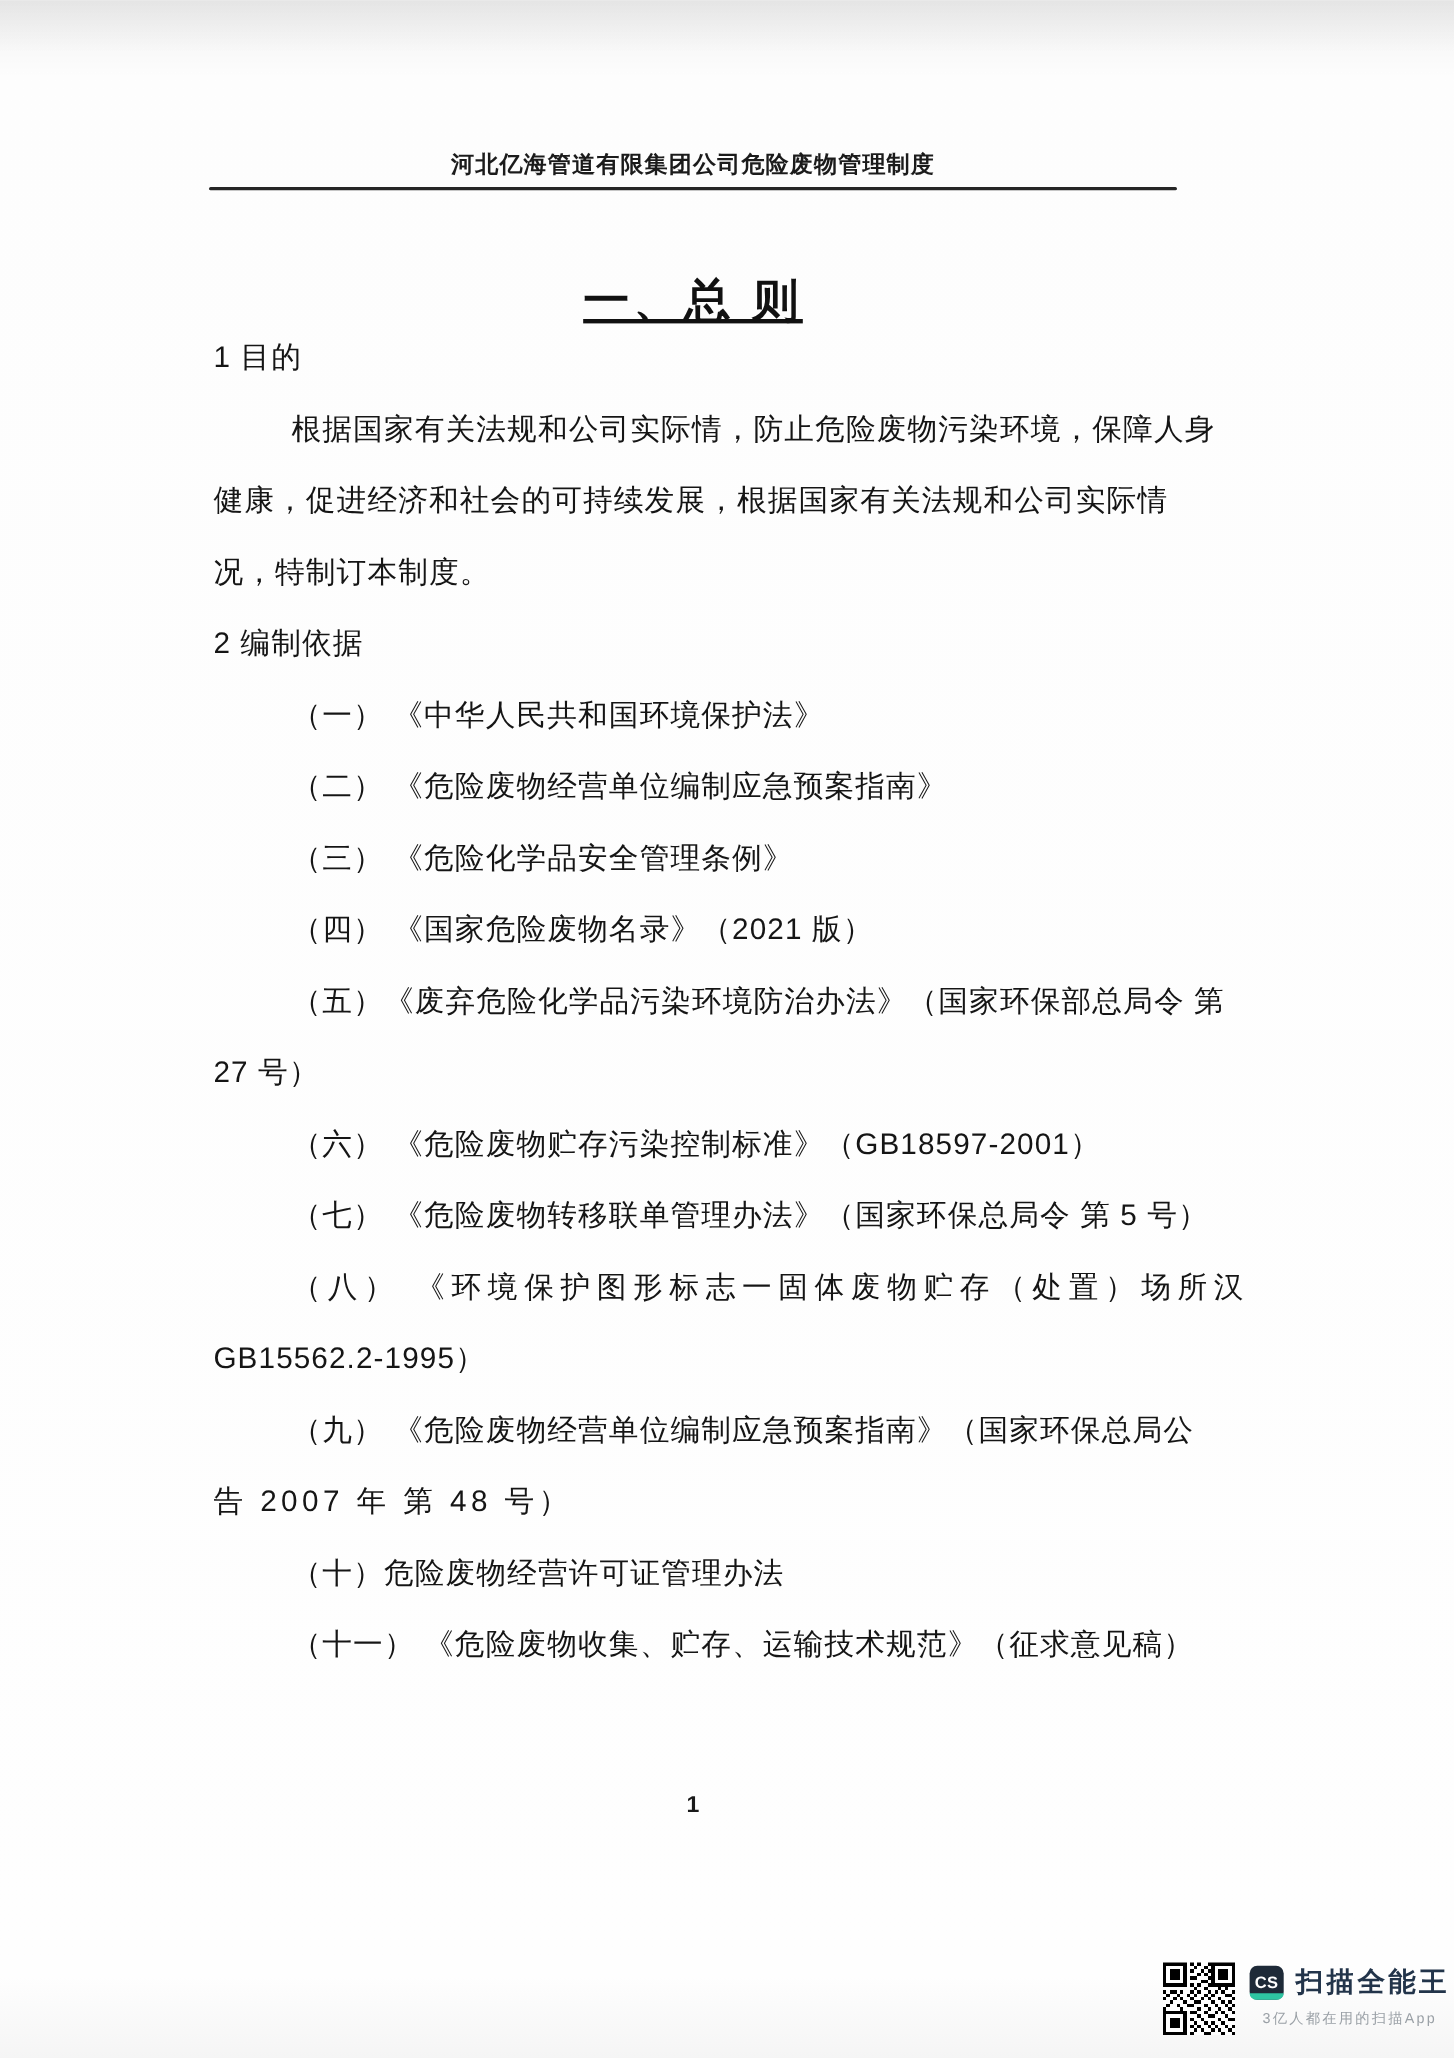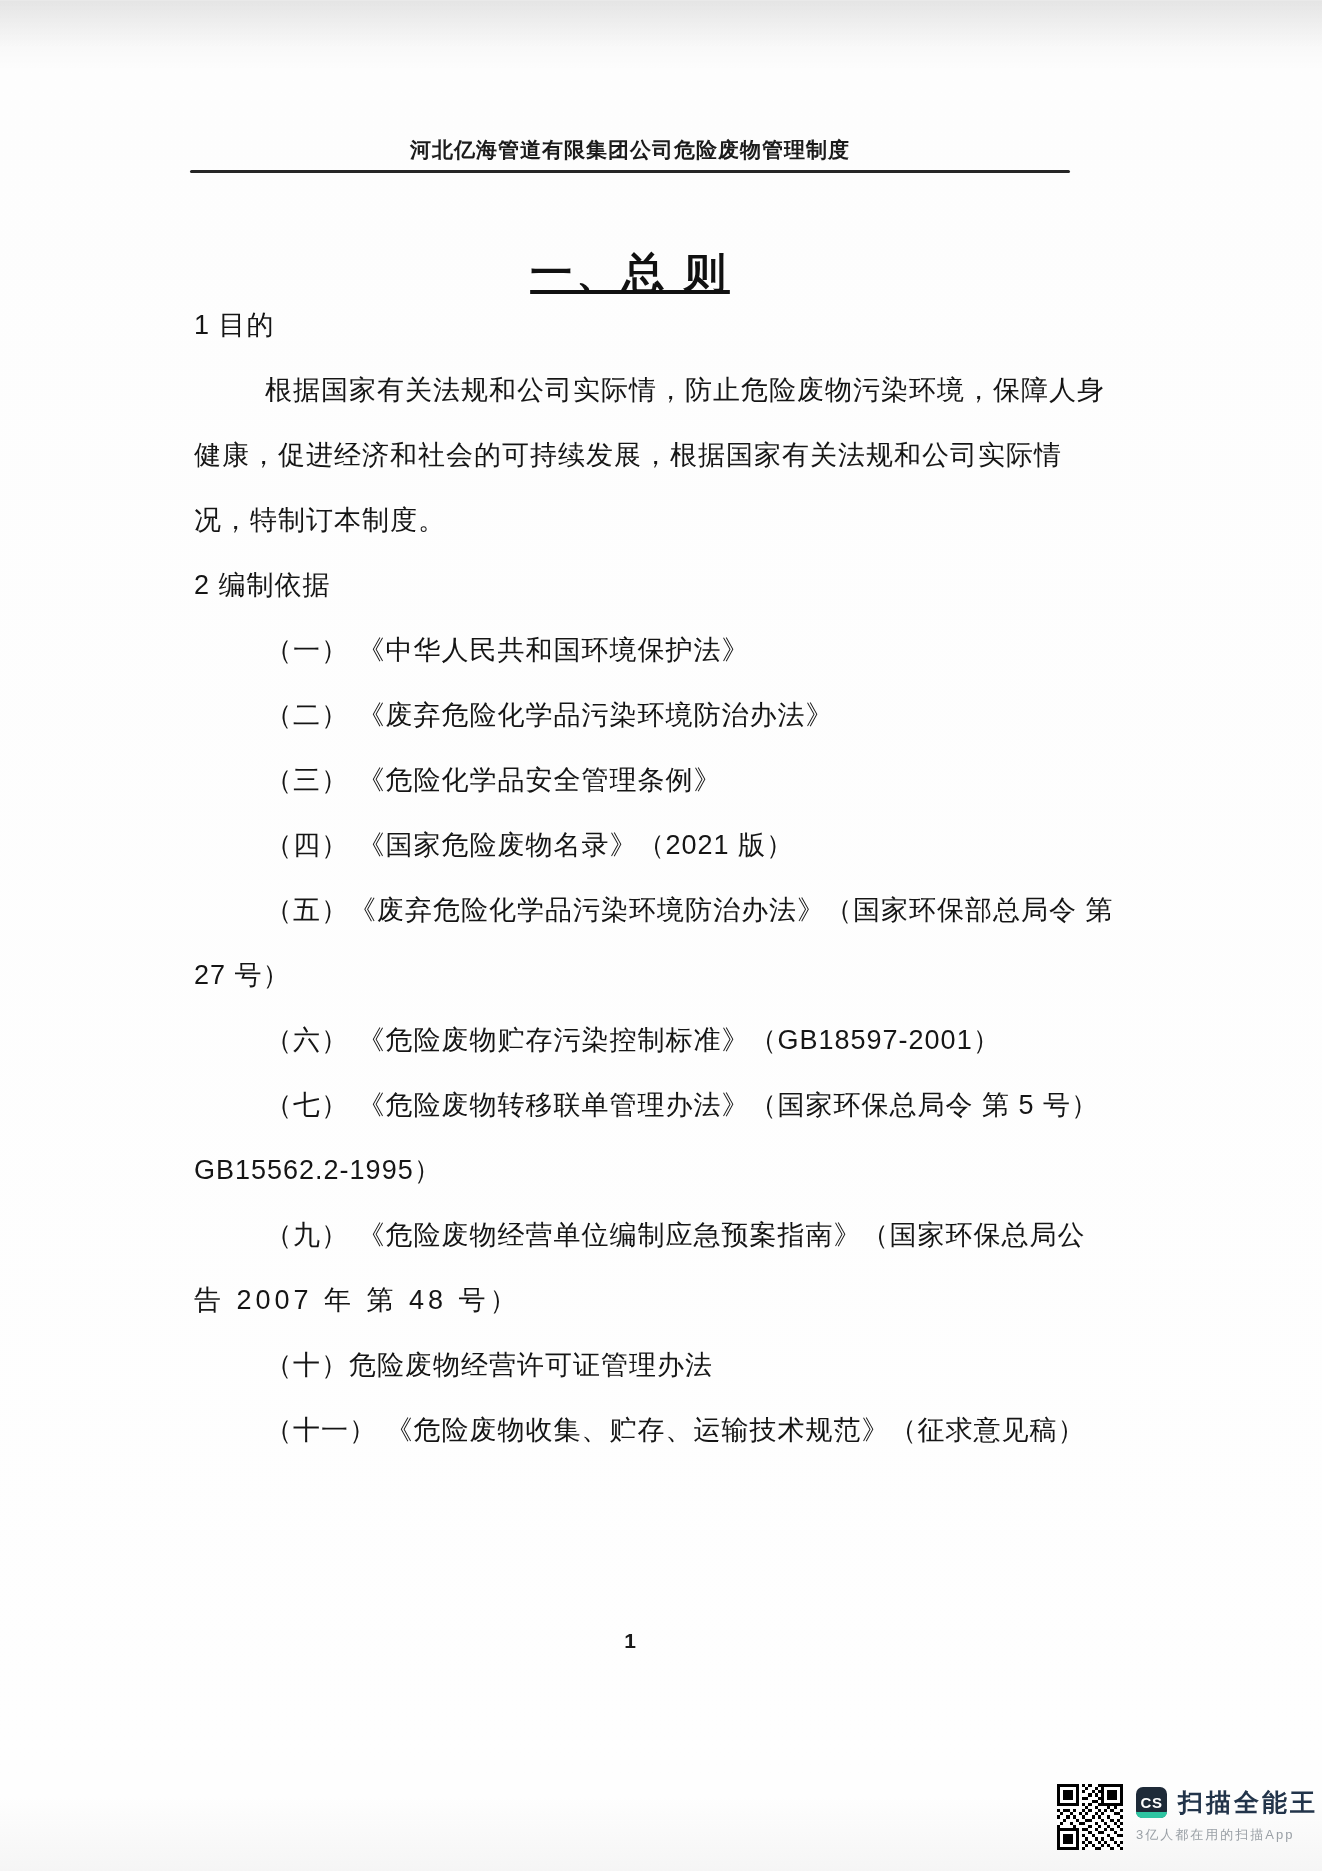--- a/index.html
+++ b/index.html
@@ -61,21 +61,21 @@
   .cs-logo-strip{
     position:absolute;left:0;right:0;bottom:0;height:6px;
     background:#2ec5a2;border-radius:0 0 7px 7px;
   }
   .wm-name{
     font-size:25px;font-weight:700;color:#22344a;
     letter-spacing:3px;white-space:nowrap;line-height:31px;
   }
   .wm-tagline{
     margin-top:8px;font-size:13px;color:#9aa0a6;
-    letter-spacing:2px;white-space:nowrap;
+    letter-spacing:2px;white-space:nowrap;text-align:center;
   }
 </style>
 </head>
 <body>
 
 <div class="page">
   <div class="scan-shade"></div>
 
   <div class="doc-header">
     <div class="header-text">河北亿海管道有限集团公司危险废物管理制度</div>
@@ -84,27 +84,28 @@
 
   <h1 class="doc-title">一、总 则</h1>
 
   <div class="doc-body" id="doc-lines">
       <div class="doc-line">1 目的</div>
       <div class="doc-line indent">根据国家有关法规和公司实际情，防止危险废物污染环境，保障人身</div>
       <div class="doc-line">健康，促进经济和社会的可持续发展，根据国家有关法规和公司实际情</div>
       <div class="doc-line">况，特制订本制度。</div>
       <div class="doc-line">2 编制依据</div>
       <div class="doc-line indent">（一） 《中华人民共和国环境保护法》</div>
-      <div class="doc-line indent">（二） 《废弃危险化学品污染环境防治办法》</div>
+      <div class="doc-line indent">（二） 《危险废物经营单位编制应急预案指南》</div>
       <div class="doc-line indent">（三） 《危险化学品安全管理条例》</div>
       <div class="doc-line indent">（四） 《国家危险废物名录》（2021 版）</div>
       <div class="doc-line indent">（五）《废弃危险化学品污染环境防治办法》（国家环保部总局令 第</div>
       <div class="doc-line">27 号）</div>
       <div class="doc-line indent">（六） 《危险废物贮存污染控制标准》（GB18597-2001）</div>
       <div class="doc-line indent">（七） 《危险废物转移联单管理办法》（国家环保总局令 第 5 号）</div>
+      <div class="doc-line indent wide">（八） 《环境保护图形标志一固体废物贮存（处置）场所汉</div>
       <div class="doc-line">GB15562.2-1995）</div>
       <div class="doc-line indent">（九） 《危险废物经营单位编制应急预案指南》（国家环保总局公</div>
       <div class="doc-line slight">告 2007 年 第 48 号）</div>
       <div class="doc-line indent">（十）危险废物经营许可证管理办法</div>
       <div class="doc-line indent">（十一） 《危险废物收集、贮存、运输技术规范》（征求意见稿）</div>
     </div>
 
   <div class="page-number">1</div>
 
   <div class="watermark">

